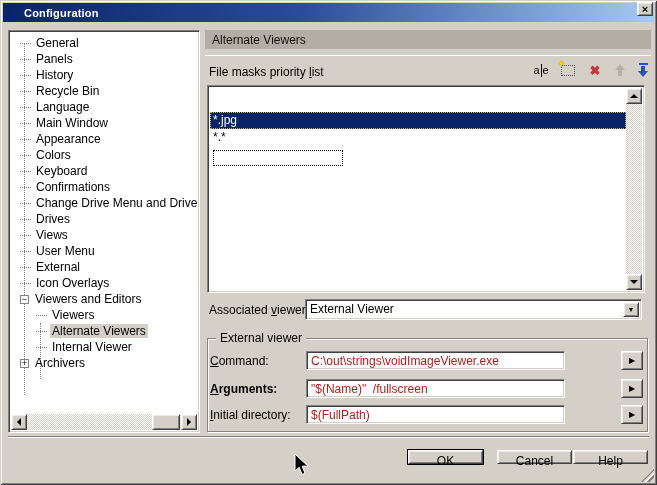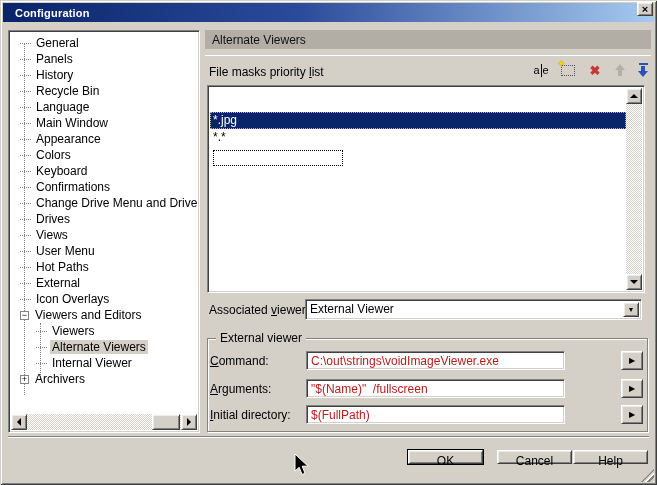--- a/index.html
+++ b/index.html
@@ -6,21 +6,21 @@
   html,body { width:657px; height:485px; background:#808080; }
   body { font-family:"Liberation Sans", sans-serif; font-size:12px; color:#000; }
 
   #dialog { position:relative; width:657px; height:485px; background:#d4d0c8; overflow:hidden;
     box-shadow: inset 1px 1px 0 #d4d0c8, inset -1px -1px 0 #404040,
                 inset 2px 2px 0 #ffffff, inset -2px -2px 0 #808080; }
 
   
   .titlebar { position:absolute; left:3px; top:3px; width:651px; height:19px;
     background:linear-gradient(90deg,#0a246a 0%,#2a4a9a 45%,#a6caf0 100%);
-    display:flex; align-items:center; padding-left:12px; }
+    display:flex; align-items:center; padding-left:21px; }
   .titlebar .txt { color:#fff; font-weight:bold; font-size:11px; letter-spacing:.2px; }
   .closebtn { position:absolute; right:4px; top:2px; width:16px; height:14px;
     font-size:11px; font-weight:bold; line-height:12px; text-align:center; cursor:default; }
 
   .raised { background:#d4d0c8; border:1px solid; border-color:#ffffff #404040 #404040 #ffffff;
     box-shadow: inset 1px 1px 0 #ecebe5, inset -1px -1px 0 #808080; }
   .sunken { background:#fff; border:1px solid; border-color:#808080 #ffffff #ffffff #808080;
     box-shadow: inset 1px 1px 0 #404040, inset -1px -1px 0 #d4d0c8; }
 
   
@@ -169,24 +169,20 @@
         <div class="trow lvl0">
           <span class="hconn"></span>
           <span class="tlabel">Views</span>
         </div>
         <div class="trow lvl0">
           <span class="hconn"></span>
           <span class="tlabel">User Menu</span>
         </div>
         <div class="trow lvl0">
           <span class="hconn"></span>
-          <span class="tlabel">Hot Paths</span>
-        </div>
-        <div class="trow lvl0">
-          <span class="hconn"></span>
           <span class="tlabel">External</span>
         </div>
         <div class="trow lvl0">
           <span class="hconn"></span>
           <span class="tlabel">Icon Overlays</span>
         </div>
         <div class="trow lvl0">
           <span class="expbox">−</span>
           <span class="tlabel">Viewers and Editors</span>
         </div>
@@ -280,21 +276,21 @@
 
   <div id="groupbox">
     <span id="group-legend">External viewer</span>
 
     <span class="frow-label" style="left:2px; top:15px;"><span class="accel">C</span><span>ommand:</span></span>
     <input class="field" style="top: 12px;" value="C:\out\strings\voidImageViewer.exe">
     <span class="browse raised" style="top:12px;">
         <span>▶</span>
       </span>
 
-    <span class="frow-label" style="left:2px; top:43px;"><span class="accel">A</span><span>rguments:</span></span>
+    <span class="frow-label" style="left:2px; top:43px;font-weight:bold;"><span class="accel">A</span><span>rguments:</span></span>
     <input class="field" style="top: 40px;" value="&quot;$(Name)&quot;  /fullscreen">
     <span class="browse raised" style="top:40px;">
         <span>▶</span>
       </span>
 
     <span class="frow-label" style="left:2px; top:69px;"><span class="accel">I</span><span>nitial directory:</span></span>
     <input class="field" style="top: 66px;" value="$(FullPath)">
     <span class="browse raised" style="top:66px;">
         <span>▶</span>
       </span>

